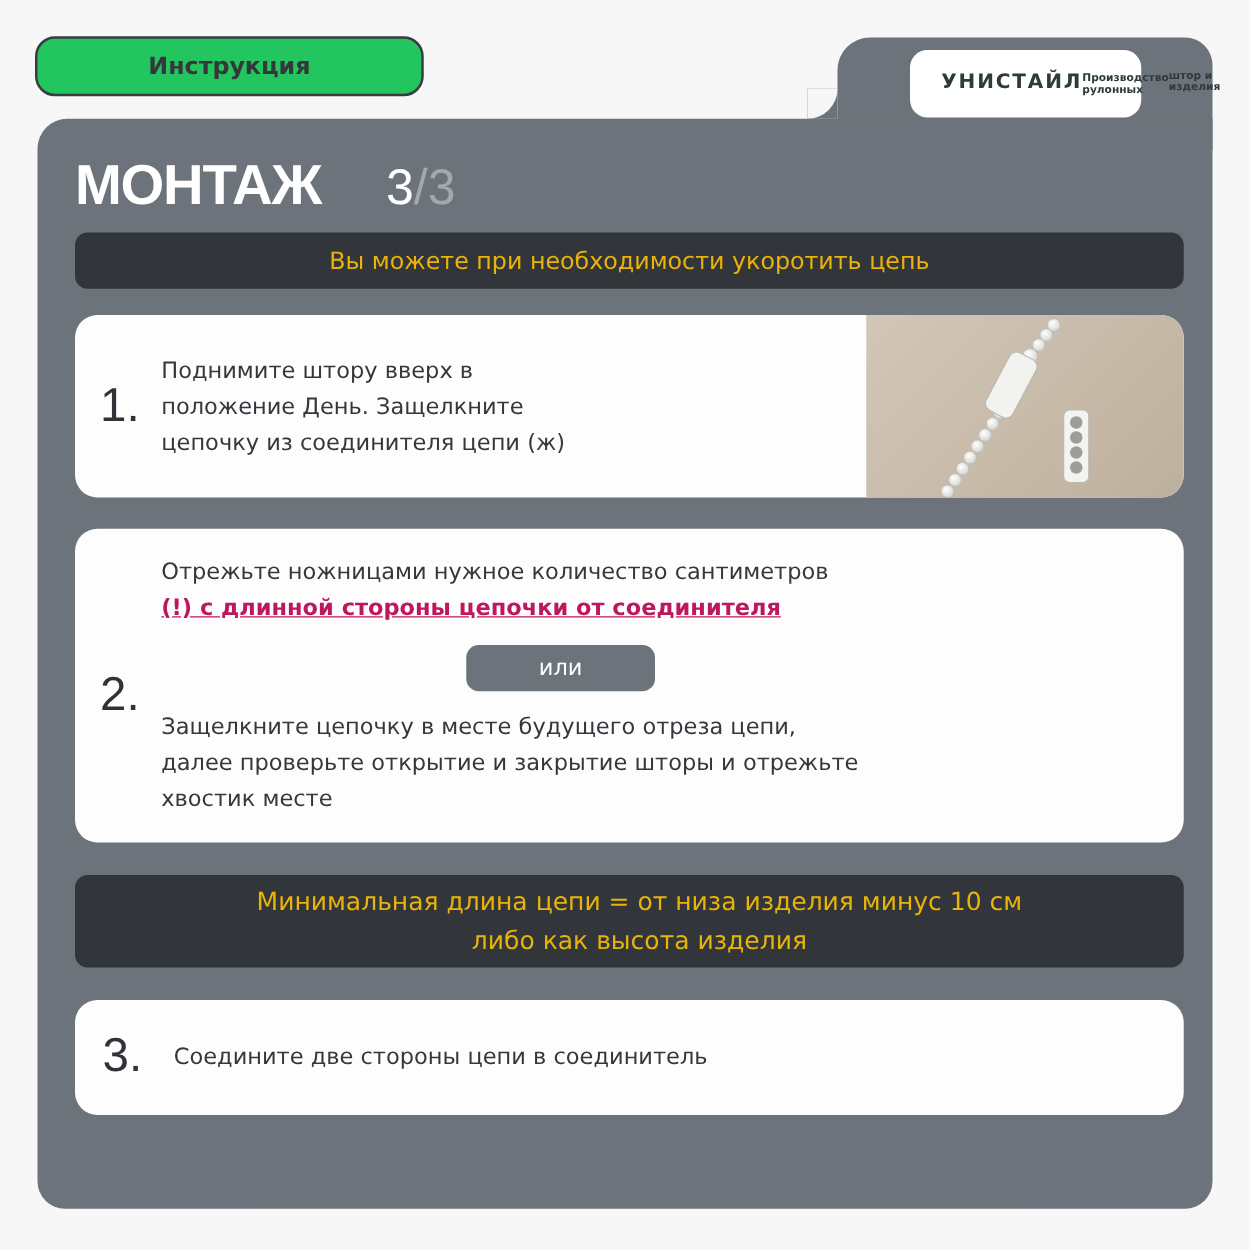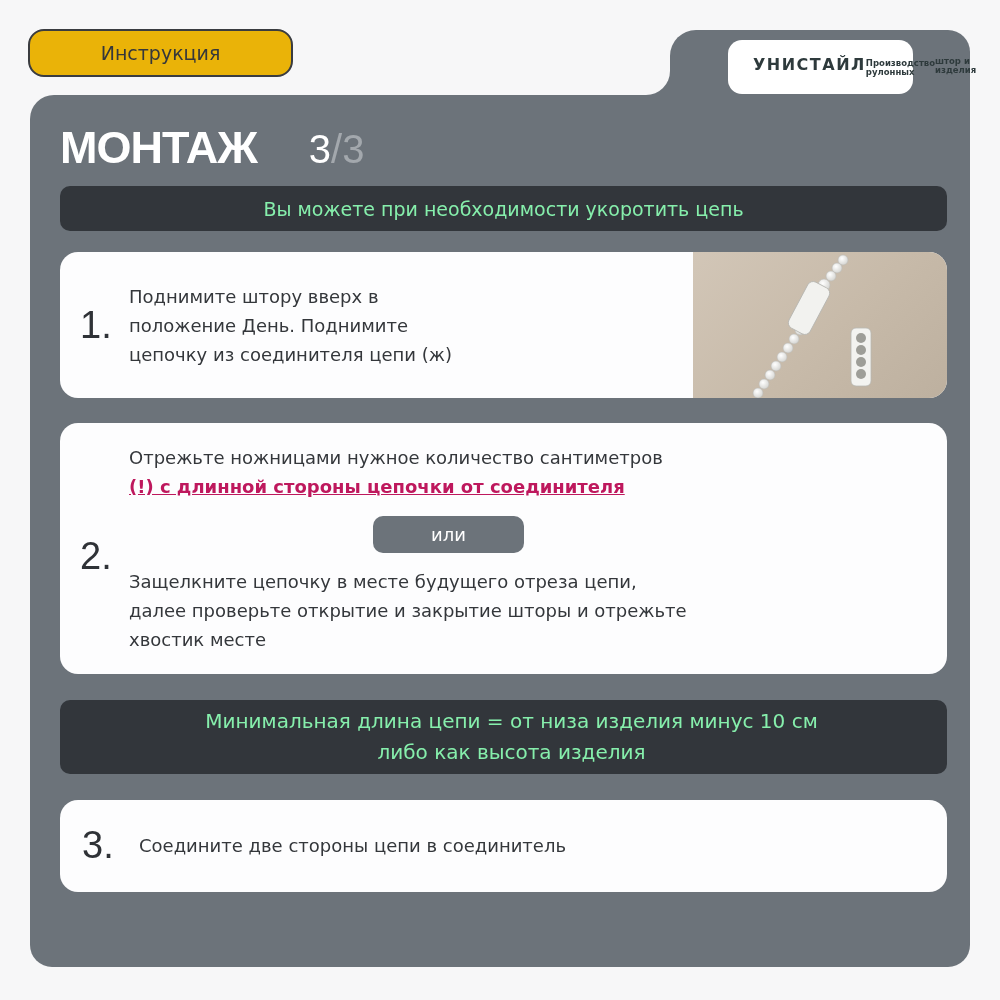--- a/index.html
+++ b/index.html
@@ -4,24 +4,24 @@
 <style>
   * { box-sizing: border-box; margin: 0; padding: 0; }
   html, body { width: 1000px; height: 1000px; overflow: hidden; }
   body {
     background: #f7f7f8;
     font-family: "DejaVu Sans", "Liberation Sans", sans-serif;
     position: relative;
     color: #2f3237;
   }
   .pill-label {
-    position: absolute; left: 28px; top: 29px; width: 265px; height: 48px;
+    position: absolute; left: 28px; top: 29px; width: 311px; height: 48px;
     border: 2px solid #3a3c40; border-radius: 16px;
     display: flex; align-items: center; justify-content: center;
-    font-size: 19px; color: #35373b; background: #eab308;
+    font-size: 19px; color: #35373b; background: #22c55e; font-weight: bold;
   }
   
   .panel-body {
     position: absolute; left: 30px; top: 95px; width: 940px; height: 872px;
     background: #6c737a; border-radius: 24px 0 22px 22px;
   }
   .panel-tab {
     position: absolute; left: 670px; top: 30px; width: 300px; height: 90px;
     background: #6c737a; border-radius: 26px 22px 0 0;
   }
@@ -48,21 +48,21 @@
     position: absolute; left: 60px; top: 122px; height: 56px;
     display: flex; align-items: baseline; color: #ffffff;
   }
   .title-main { font-family: "Liberation Sans", sans-serif; font-size: 45px; letter-spacing: -1px; font-weight: bold; }
   .title-page { margin-left: 52px; font-size: 40px; font-family: "Liberation Sans", sans-serif; }
   .title-slash { font-size: 40px; color: #a3a8ad; font-family: "Liberation Sans", sans-serif; }
   .title-total { font-size: 40px; color: #a3a8ad; font-family: "Liberation Sans", sans-serif; }
 
   .dark-banner {
     position: absolute; left: 60px; width: 887px;
-    background: #32363b; border-radius: 10px; color: #86efac;
+    background: #32363b; border-radius: 10px; color: #eab308;
     display: flex; flex-direction: column; align-items: center; justify-content: center;
     text-align: center;
   }
   .banner-1 { top: 186px; height: 45px; font-size: 19px; }
   .banner-2 { top: 700px; height: 74px; font-size: 20px; line-height: 31px; padding-left: 16px; }
 
   .card {
     position: absolute; left: 60px; width: 887px; background: #fdfdfe;
     border-radius: 18px; overflow: hidden;
   }
@@ -132,21 +132,21 @@
 </div>
 
 <div class="dark-banner banner-1">
   <span>Вы можете при необходимости укоротить цепь</span>
 </div>
 
 <div class="card card-1">
   <span class="step-num">1.</span>
   <div class="step-text">
     <div>Поднимите штору вверх в</div>
-    <div>положение День. Поднимите</div>
+    <div>положение День. Защелкните</div>
     <div>цепочку из соединителя цепи (ж)</div>
   </div>
   <div class="photo">
     <svg width="254" height="146" viewBox="0 0 254 146">
       <defs>
         <radialGradient id="bead" cx="40%" cy="35%" r="60%">
           <stop offset="0%" stop-color="#ffffff"></stop>
           <stop offset="100%" stop-color="#d9d9d6"></stop>
         </radialGradient>
       </defs>

